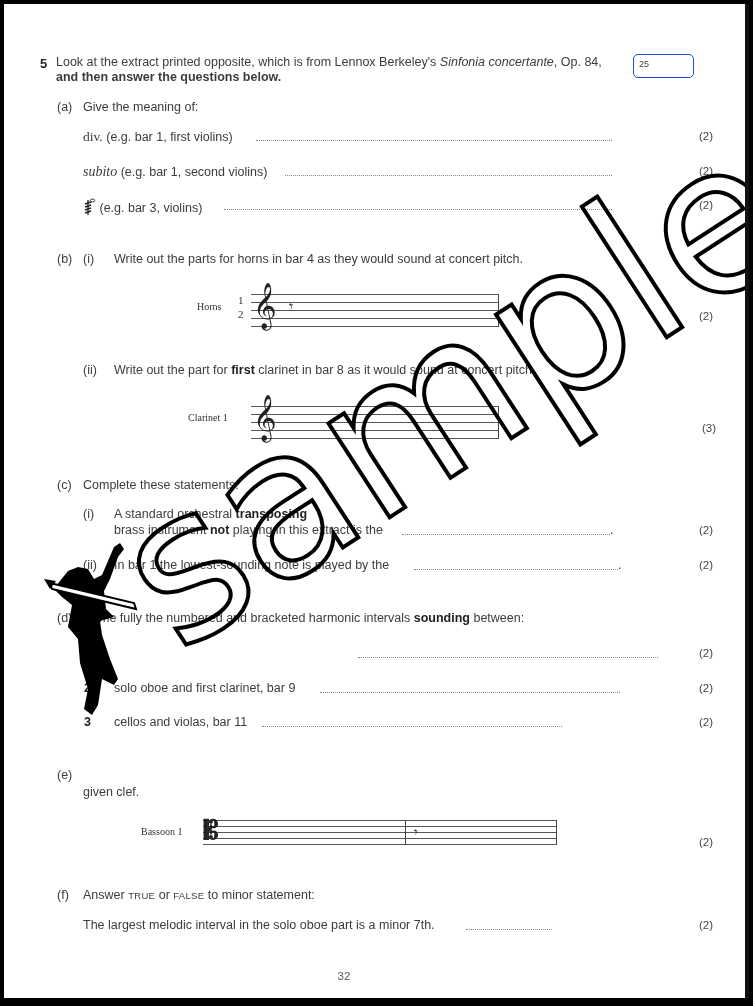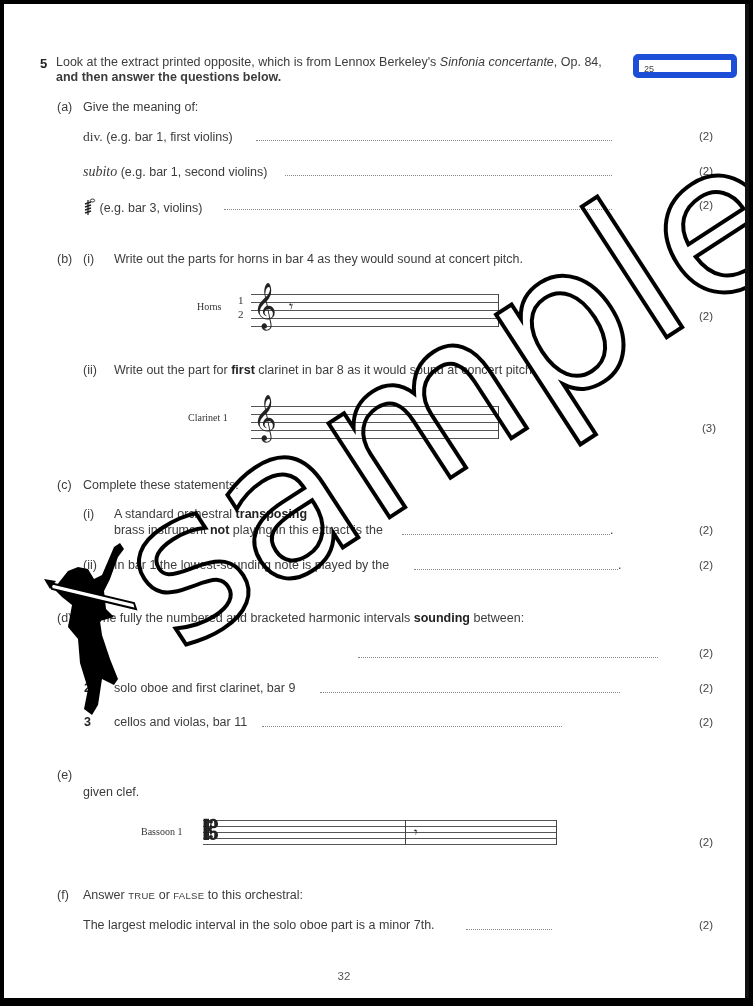--- a/index.html
+++ b/index.html
@@ -13,22 +13,22 @@
   }
   .t { position: absolute; font-size: 12.5px; white-space: nowrap; color: #3c3c3c; }
   .b { font-weight: bold; color: #222; }
   .i { font-style: italic; }
   .serif { font-family: "Liberation Serif", serif; }
   .sc { font-size: 9.5px; letter-spacing: 0.3px; }
   .qnum { font-weight: bold; font-size: 13px; color: #222; }
   .marks { position: absolute; font-size: 11.5px; color: #444; }
   .dots { position: absolute; border-bottom: 1px dotted #888; height: 0; }
   .markbox {
-    position: absolute; left: 629px; top: 50px; width: 104px; height: 24px;
-    border: 6px solid #1d4ed8; border-radius: 5px; box-sizing: border-box;
+    position: absolute; left: 629px; top: 50px; width: 61px; height: 24px;
+    border: 1px solid #1d4ed8; border-radius: 5px; box-sizing: border-box;
     font-size: 9px; padding: 4px 5px; color: #444;
   }
   .staff { position: absolute; }
   .staff .line { position: absolute; left: 0; height: 1px; background: #555; }
   .staff .bar { position: absolute; top: 0; width: 1px; background: #444; }
   .clef { position: absolute; font-family: "DejaVu Sans", sans-serif; color: #222; }
   .inst { position: absolute; font-family: "Liberation Serif", serif; font-size: 10px; color: #333; white-space: nowrap; }
   .pageno { position: absolute; left: 0; width: 680px; text-align: center; top: 966px; font-size: 11.5px; color: #555; }
   .watermark { position: absolute; left: 0; top: 0; pointer-events: none; }
   .figure { position: absolute; left: 40px; top: 535px; }
@@ -142,21 +142,21 @@
     <div class="line" style="top:18px; width:353px;"></div>
     <div class="line" style="top:24px; width:353px;"></div>
     <div class="bar" style="left:202px; height:25px;"></div>
     <div class="bar" style="left:353px; height:25px;"></div>
     <span class="clef" style="left:1px; top:-5px; font-size:26px; font-weight:bold;">𝄡</span>
     <span class="clef" style="left:211px; top:4px; font-size:14px;">𝄾</span>
   </div>
   <span class="marks" style="left:695px; top:832px;">(2)</span>
 
   <span class="t" style="left:53px; top:884px;">(f)</span>
-  <div class="t" style="left:79px; top:884px;"><span>Answer </span><span class="sc">TRUE</span><span> or </span><span class="sc">FALSE</span><span> to this orchestral:</span></div>
+  <div class="t" style="left:79px; top:884px;"><span>Answer </span><span class="sc">TRUE</span><span> or </span><span class="sc">FALSE</span><span> to minor statement:</span></div>
   <span class="t" style="left:79px; top:914px;">The largest melodic interval in the solo oboe part is a minor 7th.</span>
   <div class="dots" style="left:462px; top:925px; width:86px;"></div>
   <span class="marks" style="left:695px; top:915px;">(2)</span>
 
   <div class="pageno">32</div>
 
   <svg class="figure" width="110" height="180" viewBox="0 0 110 180">
     <path d="M70 8 L76 4 L80 10 L74 18 L66 40 L60 52 L62 70 L70 78 L56 82 L58 96 L66 120 L74 140 L70 146 L58 140 L54 166 L48 176 L40 170 L44 150 L36 124 L34 100 L24 88 L28 66 L18 58 L10 50 L16 42 L24 32 L34 28 L44 30 L50 40 L58 36 Z" fill="#000"></path>
     <path d="M6 44 L90 64 L92 70 L8 50 Z" fill="#fff" stroke="#000" stroke-width="2"></path>
     <path d="M0 40 L12 42 L6 50 Z" fill="#000"></path>

